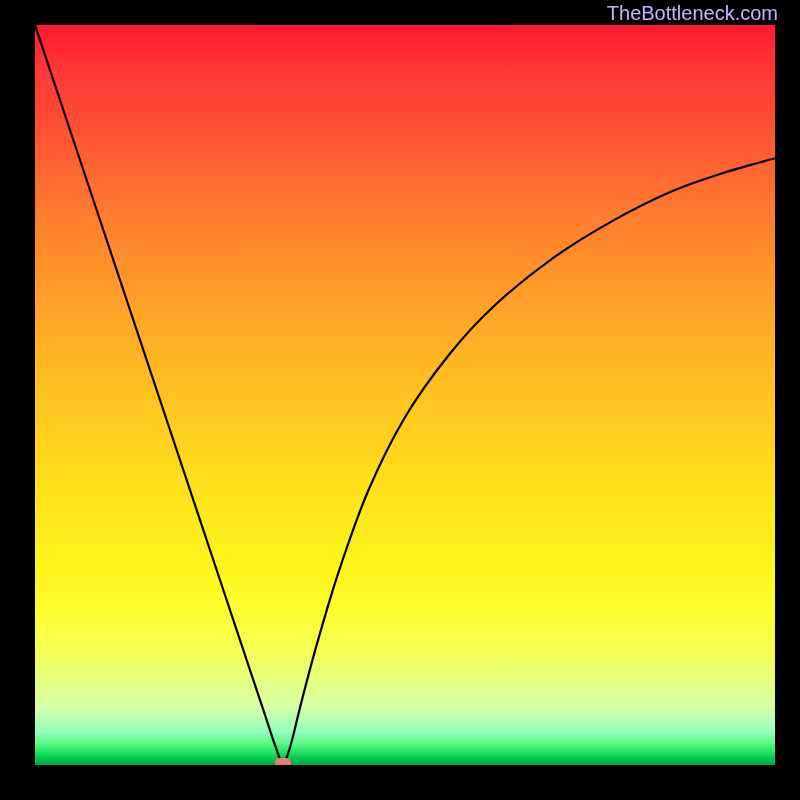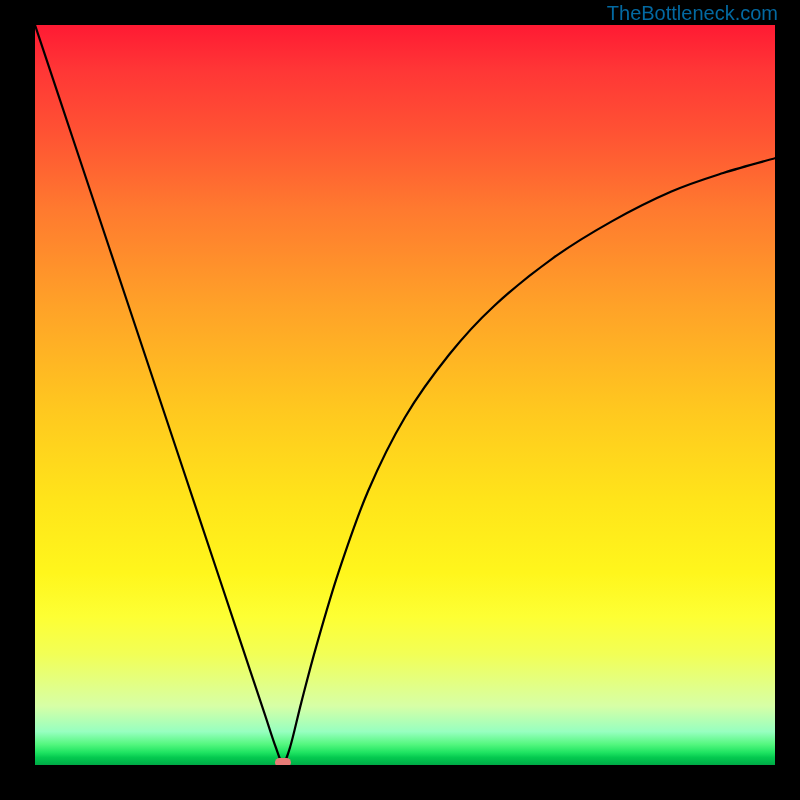--- a/index.html
+++ b/index.html
@@ -58,21 +58,21 @@
     position: absolute;
     left: 0;
     top: 0;
     width: 100%;
     height: 100%;
   }
   .attribution {
     position: absolute;
     right: 22px;
     top: 2px;
-    color: #0369a1;
+    color: #c4b5fd;
     font-size: 20px;
     letter-spacing: 0px;
     font-weight: 400;
   }
   .marker {
     position: absolute;
     background: #e77b77;
     border-radius: 6px;
   }
 </style>

